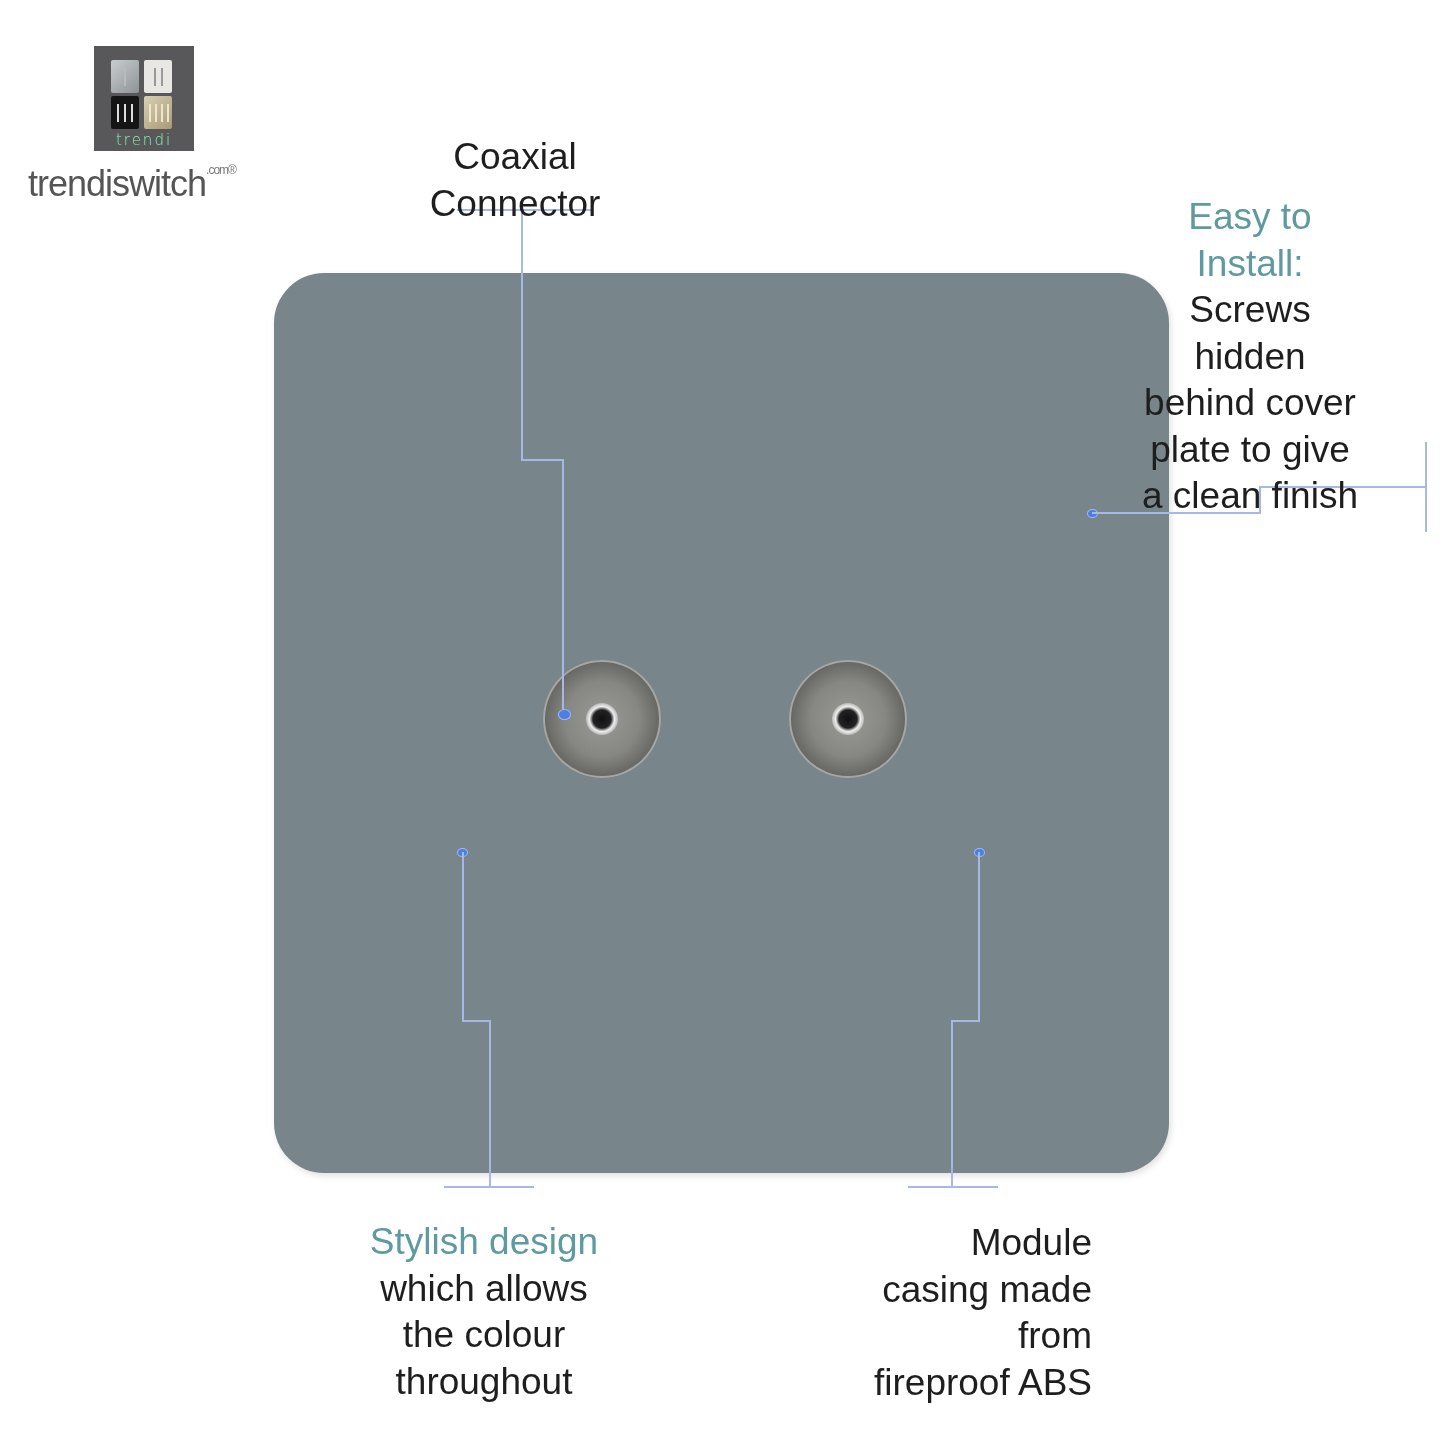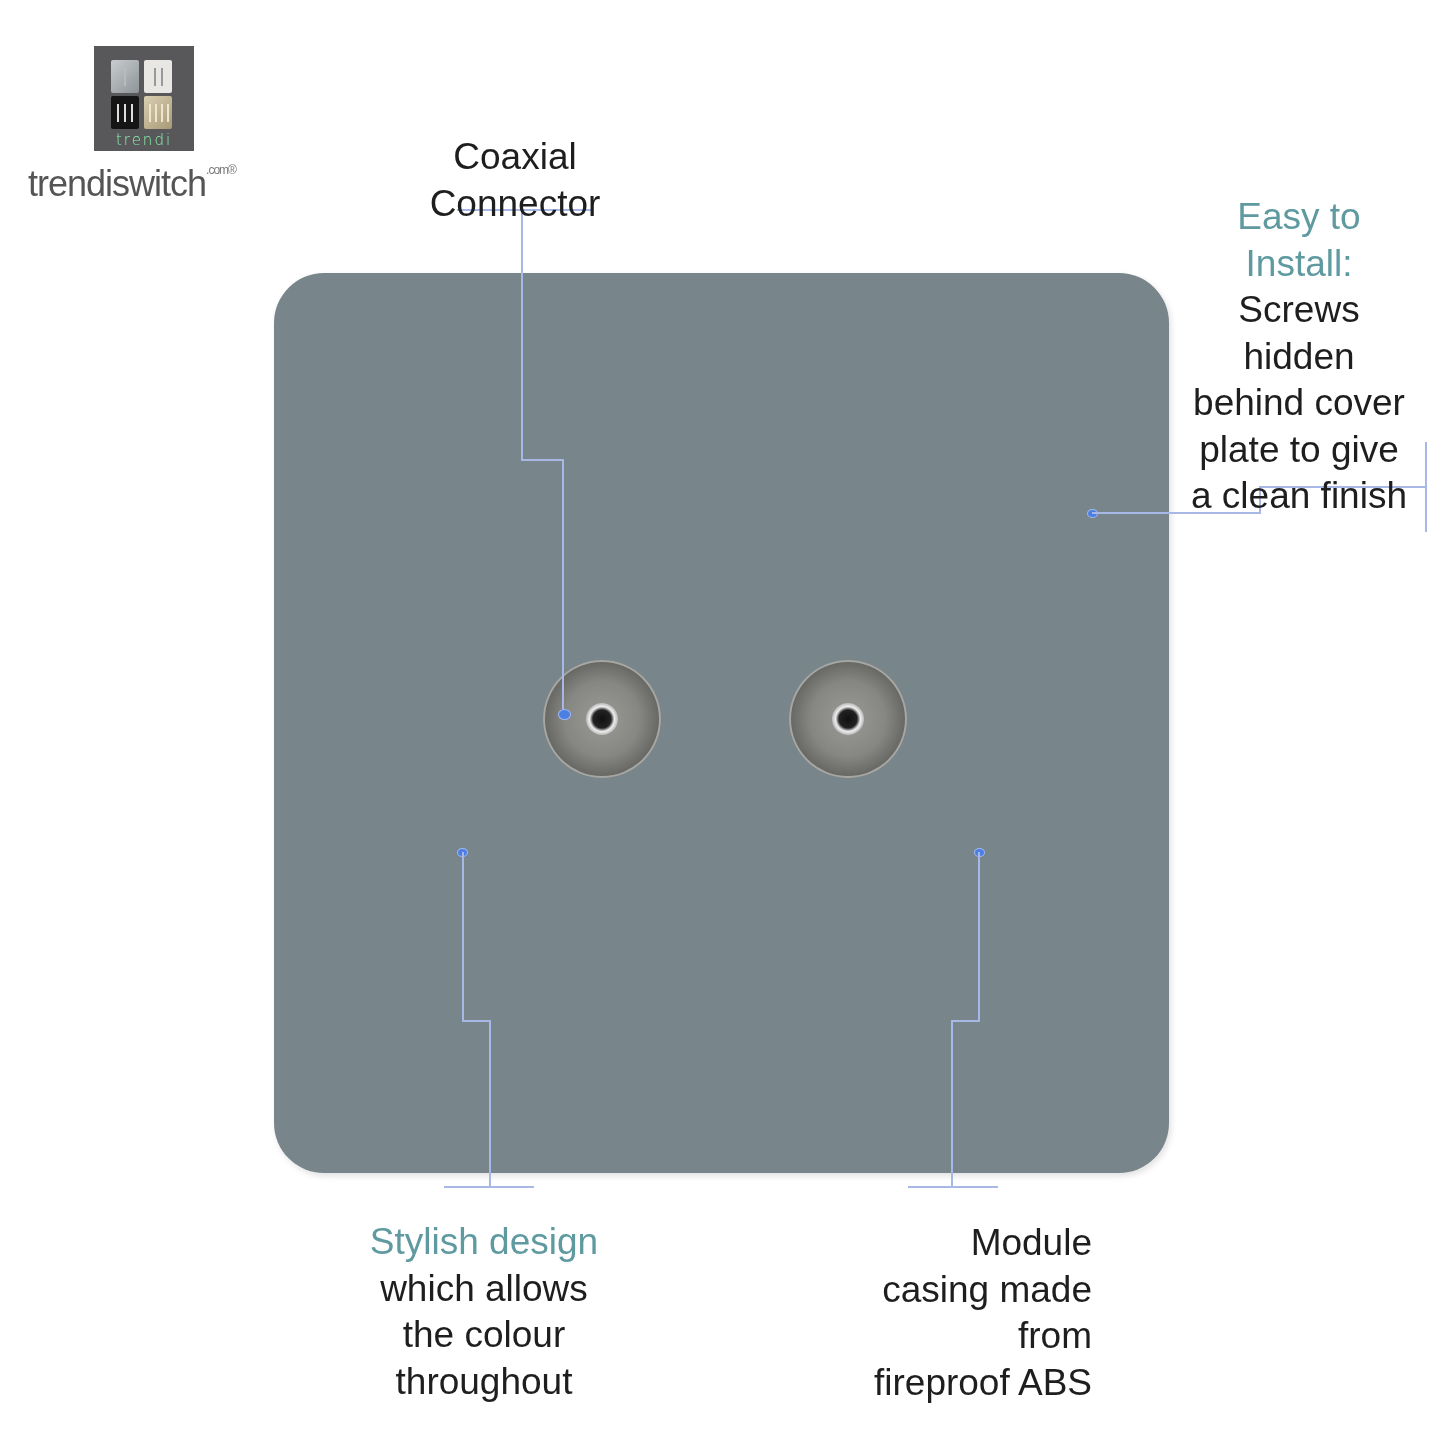--- a/index.html
+++ b/index.html
@@ -93,21 +93,21 @@
 <div class="line" style="left:978px;top:852px;width:2px;height:170px;"></div>
 <div class="line" style="left:951px;top:1020px;width:29px;height:2px;"></div>
 <div class="line" style="left:951px;top:1020px;width:2px;height:168px;"></div>
 <div class="line" style="left:908px;top:1186px;width:90px;height:2px;"></div>
 
 <div class="label" style="left:395px;top:102px;width:240px;">
   <div>Coaxial</div>
   <div>Connector</div>
 </div>
 
-<div class="label" style="left:1165px;top:162px;width:268px;text-align:center;">
+<div class="label" style="left:1116px;top:162px;width:268px;text-align:center;">
   <div class="accent">Easy to</div>
   <div class="accent">Install:</div>
   <div>Screws</div>
   <div>hidden</div>
   <div>behind cover</div>
   <div>plate to give</div>
   <div>a clean finish</div>
 </div>
 
 <div class="label" style="left:344px;top:1187px;width:280px;">

